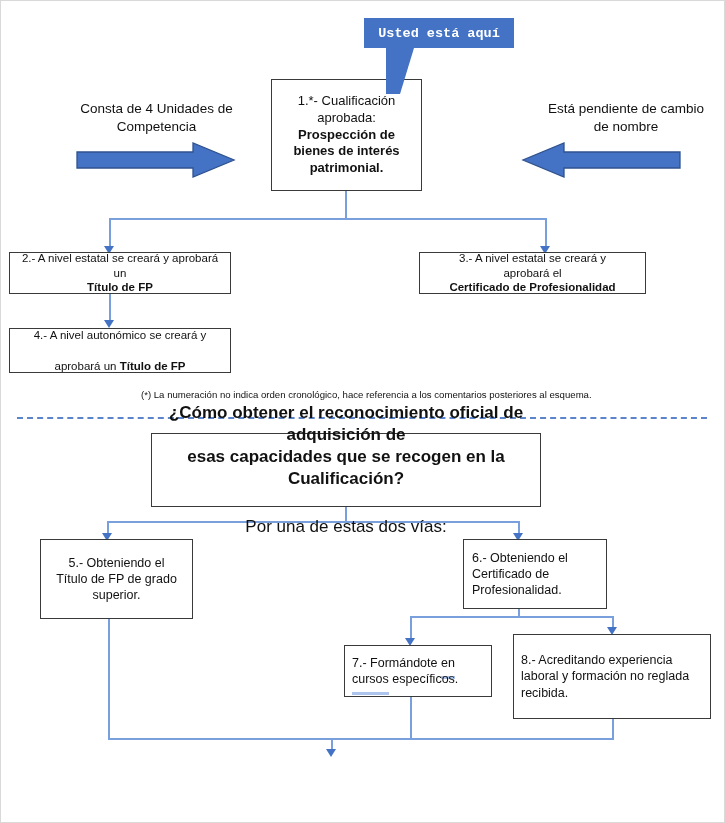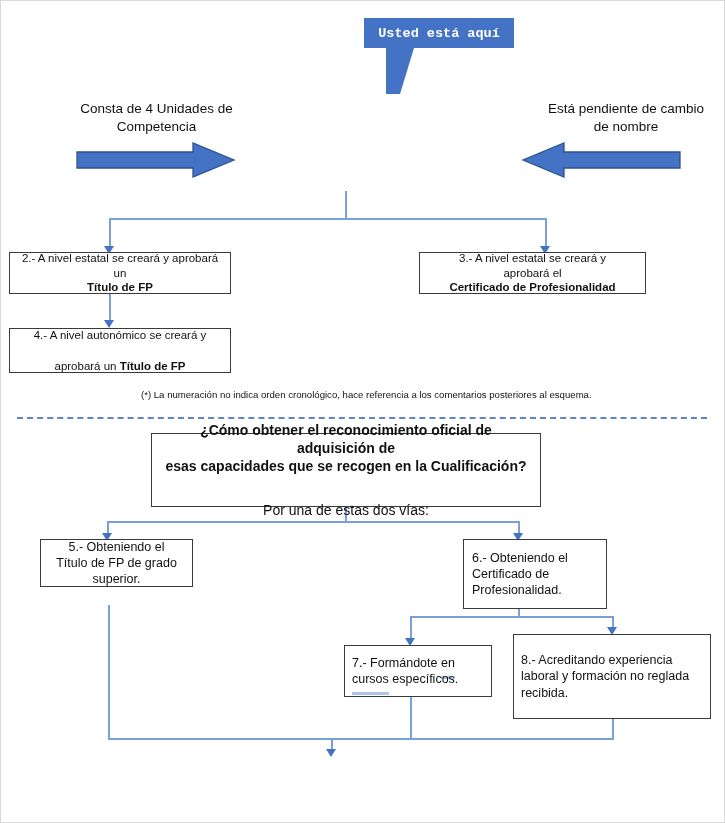--- a/index.html
+++ b/index.html
@@ -107,20 +107,27 @@
   </svg>
 
   <div class="lbl" style="left:540px;top:99px;width:170px;font-size:13.5px;">
     <span class="ln">Está pendiente de</span>
     <span class="ln">cambio de nombre</span>
   </div>
   <svg class="blockarrow" style="left:520px;top:140px;" width="160" height="38" viewBox="0 0 160 38">
     <polygon points="159,11 43,11 43,2 2,19 43,36 43,27 159,27" fill="#4472C4" stroke="#2F528F" stroke-width="1.3"></polygon>
   </svg>
 
+  <div class="box center" style="left:270px;top:78px;width:151px;height:112px;font-size:13px;padding:3px 6px;">
+    <span class="ln">1.*- Cualificación</span>
+    <span class="ln">aprobada:</span>
+    <span class="ln bold">Prospección de</span>
+    <span class="ln bold">bienes de interés</span>
+    <span class="ln bold">patrimonial.</span>
+  </div>
 
   <div class="conn v" style="left:344px;top:190px;height:28px;"></div>
   <div class="conn h" style="left:108px;top:217px;width:437px;"></div>
   <div class="conn v" style="left:108px;top:217px;height:30px;"></div>
   <div class="arrow-down" style="left:103px;top:245px;"></div>
   <div class="conn v" style="left:544px;top:217px;height:30px;"></div>
   <div class="arrow-down" style="left:539px;top:245px;"></div>
 
   <div class="box center" style="left:8px;top:251px;width:222px;height:42px;font-size:11.5px;padding:2px 5px;">
     <span class="ln">2.- A nivel estatal se creará y aprobará un</span>
@@ -139,34 +146,34 @@
     <span class="ln">4.- A nivel autonómico se creará y</span>
     <span class="ln"><span>aprobará un </span><span class="bold">Título de FP</span></span>
   </div>
 
   <div class="lbl" style="left:140px;top:388px;width:560px;text-align:left;font-size:9.6px;">
     <span>(*) La numeración no indica orden cronológico, hace referencia a los comentarios posteriores al esquema.</span>
   </div>
 
   <div id="divider" style="left:16px;top:416px;width:690px;"></div>
 
-  <div class="box center" style="left:150px;top:432px;width:390px;height:74px;font-size:14px;padding:4px 8px;">
+  <div class="box center" style="left:150px;top:432px;width:390px;height:74px;font-size:17px;padding:4px 8px;">
     <span class="ln bold">¿Cómo obtener el reconocimiento oficial de adquisición de</span>
     <span class="ln bold">esas capacidades que se recogen en la Cualificación?</span>
     <span class="ln" style="margin-top:26px;">Por una de estas dos vías:</span>
   </div>
 
   <div class="conn v" style="left:344px;top:506px;height:15px;"></div>
   <div class="conn h" style="left:106px;top:520px;width:412px;"></div>
   <div class="conn v" style="left:106px;top:520px;height:15px;"></div>
   <div class="arrow-down" style="left:101px;top:532px;"></div>
   <div class="conn v" style="left:517px;top:520px;height:15px;"></div>
   <div class="arrow-down" style="left:512px;top:532px;"></div>
 
-  <div class="box center" style="left:39px;top:538px;width:153px;height:48px;font-size:12.5px;padding:14px 5px;">
+  <div class="box center" style="left:39px;top:538px;width:153px;height:80px;font-size:12.5px;padding:14px 5px;">
     <span class="ln">5.- Obteniendo el</span>
     <span class="ln">Título de FP de grado</span>
     <span class="ln">superior.</span>
   </div>
 
   <div class="box left" style="left:446px;top:538px;width:144px;height:70px;font-size:12.5px;padding:2px 8px;margin-left:16px;">
     <span class="ln">6.- Obteniendo el</span>
     <span class="ln">Certificado de</span>
     <span class="ln">Profesionalidad.</span>
   </div>

